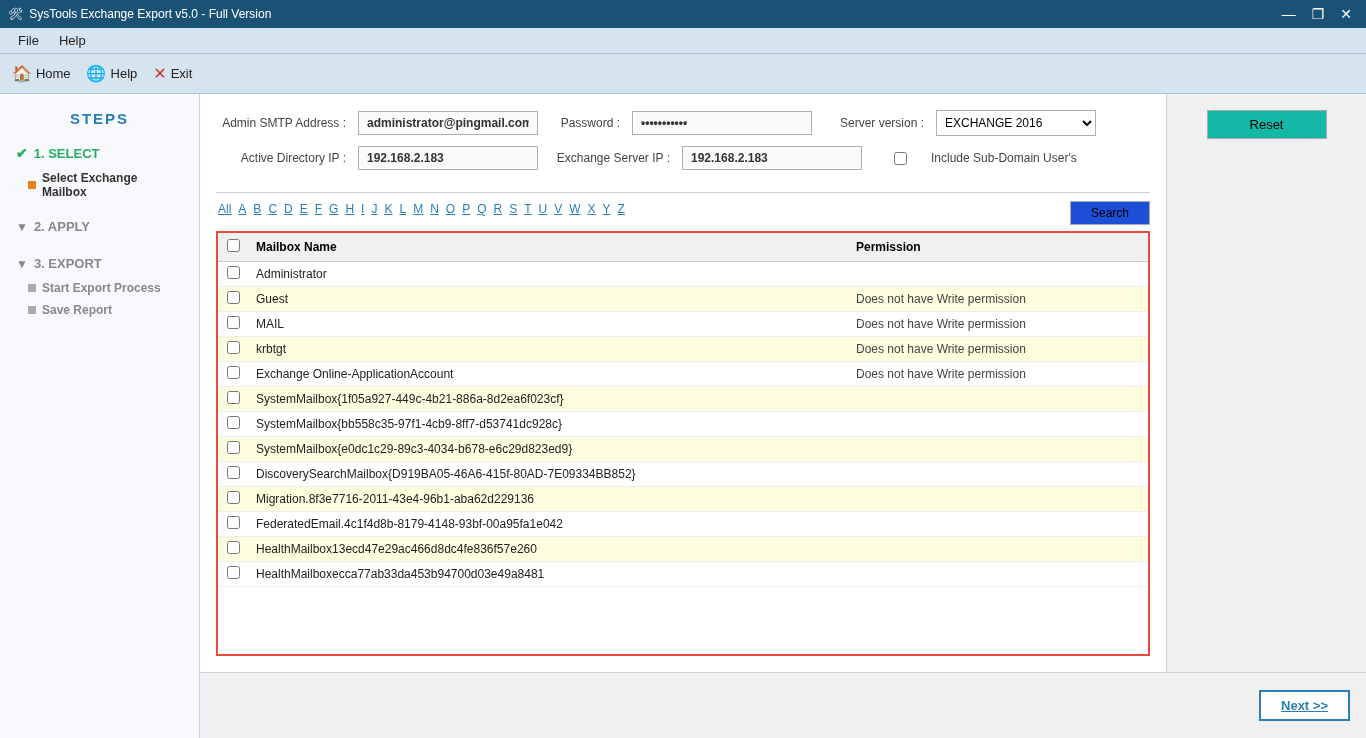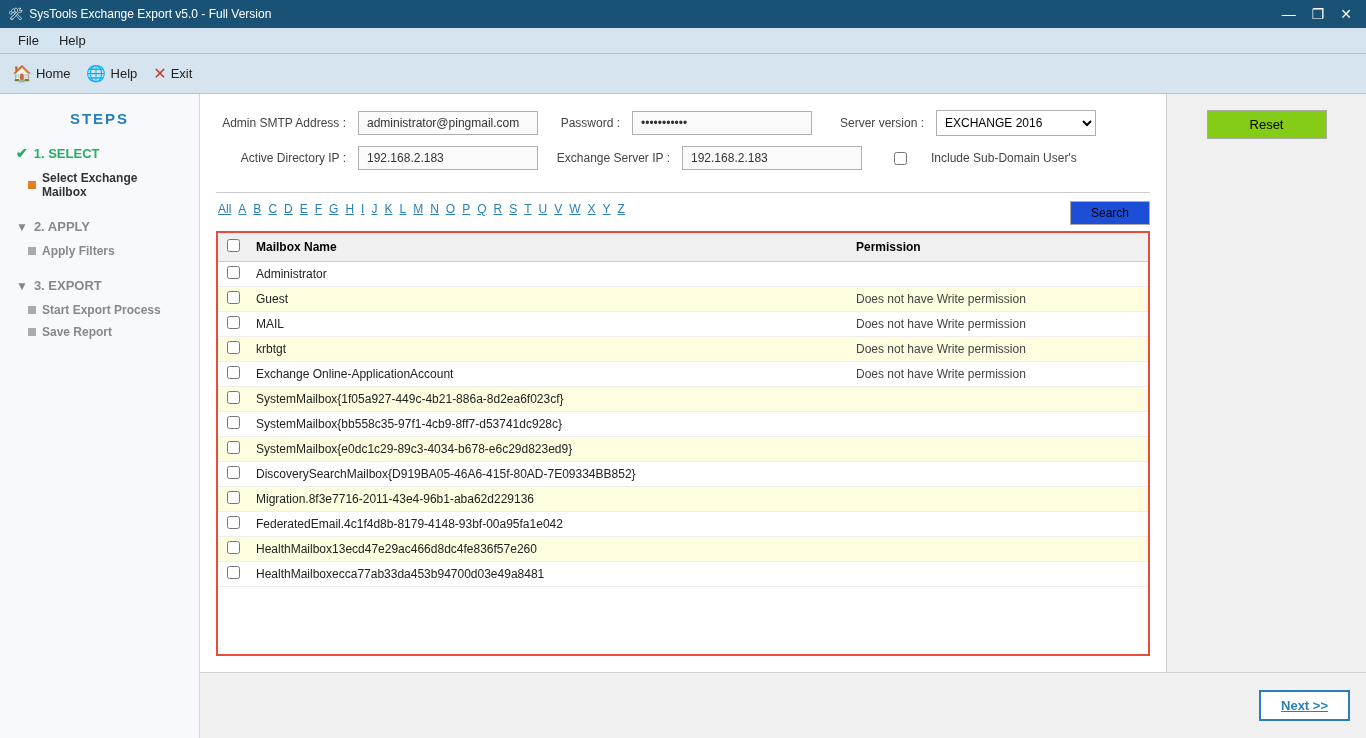--- a/index.html
+++ b/index.html
@@ -126,20 +126,21 @@
       min-width: 130px;
       text-align: right;
     }
     .form-input {
       border: 1px solid #b0b0b0;
       padding: 4px 8px;
       font-size: 12px;
       width: 180px;
       background: #fafafa;
       color: #333;
+      font-weight: bold;
     }
     .server-select {
       border: 1px solid #b0b0b0;
       padding: 4px 4px;
       font-size: 12px;
       width: 160px;
       background: white;
     }
     .checkbox-label {
       display: flex;
@@ -240,21 +241,21 @@
       width: 200px;
       background: #f0f0f0;
       border-left: 1px solid #d0d0d0;
       display: flex;
       flex-direction: column;
       align-items: center;
       padding: 16px 12px;
       gap: 12px;
     }
     .reset-btn {
-      background: #84cc16;
+      background: #14b8a6;
       border: 1px solid #aaa;
       padding: 6px 24px;
       font-size: 13px;
       cursor: pointer;
       font-weight: 500;
       width: 120px;
     }
 
     
     .bottom-bar {
@@ -335,24 +336,20 @@
       <span>Select Exchange Mailbox</span>
     </div>
 
     <div style="height: 10px;"></div>
 
     <div class="step-item">
       <div class="step-number">
         <span class="step-arrow">▼</span>
         <span>2. APPLY</span>
       </div>
-    </div>
-    <div class="step-sub">
-      <span class="step-sub-dot gray"></span>
-      <span>Apply Filters</span>
     </div>
 
     <div style="height: 10px;"></div>
 
     <div class="step-item">
       <div class="step-number">
         <span class="step-arrow">▼</span>
         <span>3. EXPORT</span>
       </div>
     </div>

